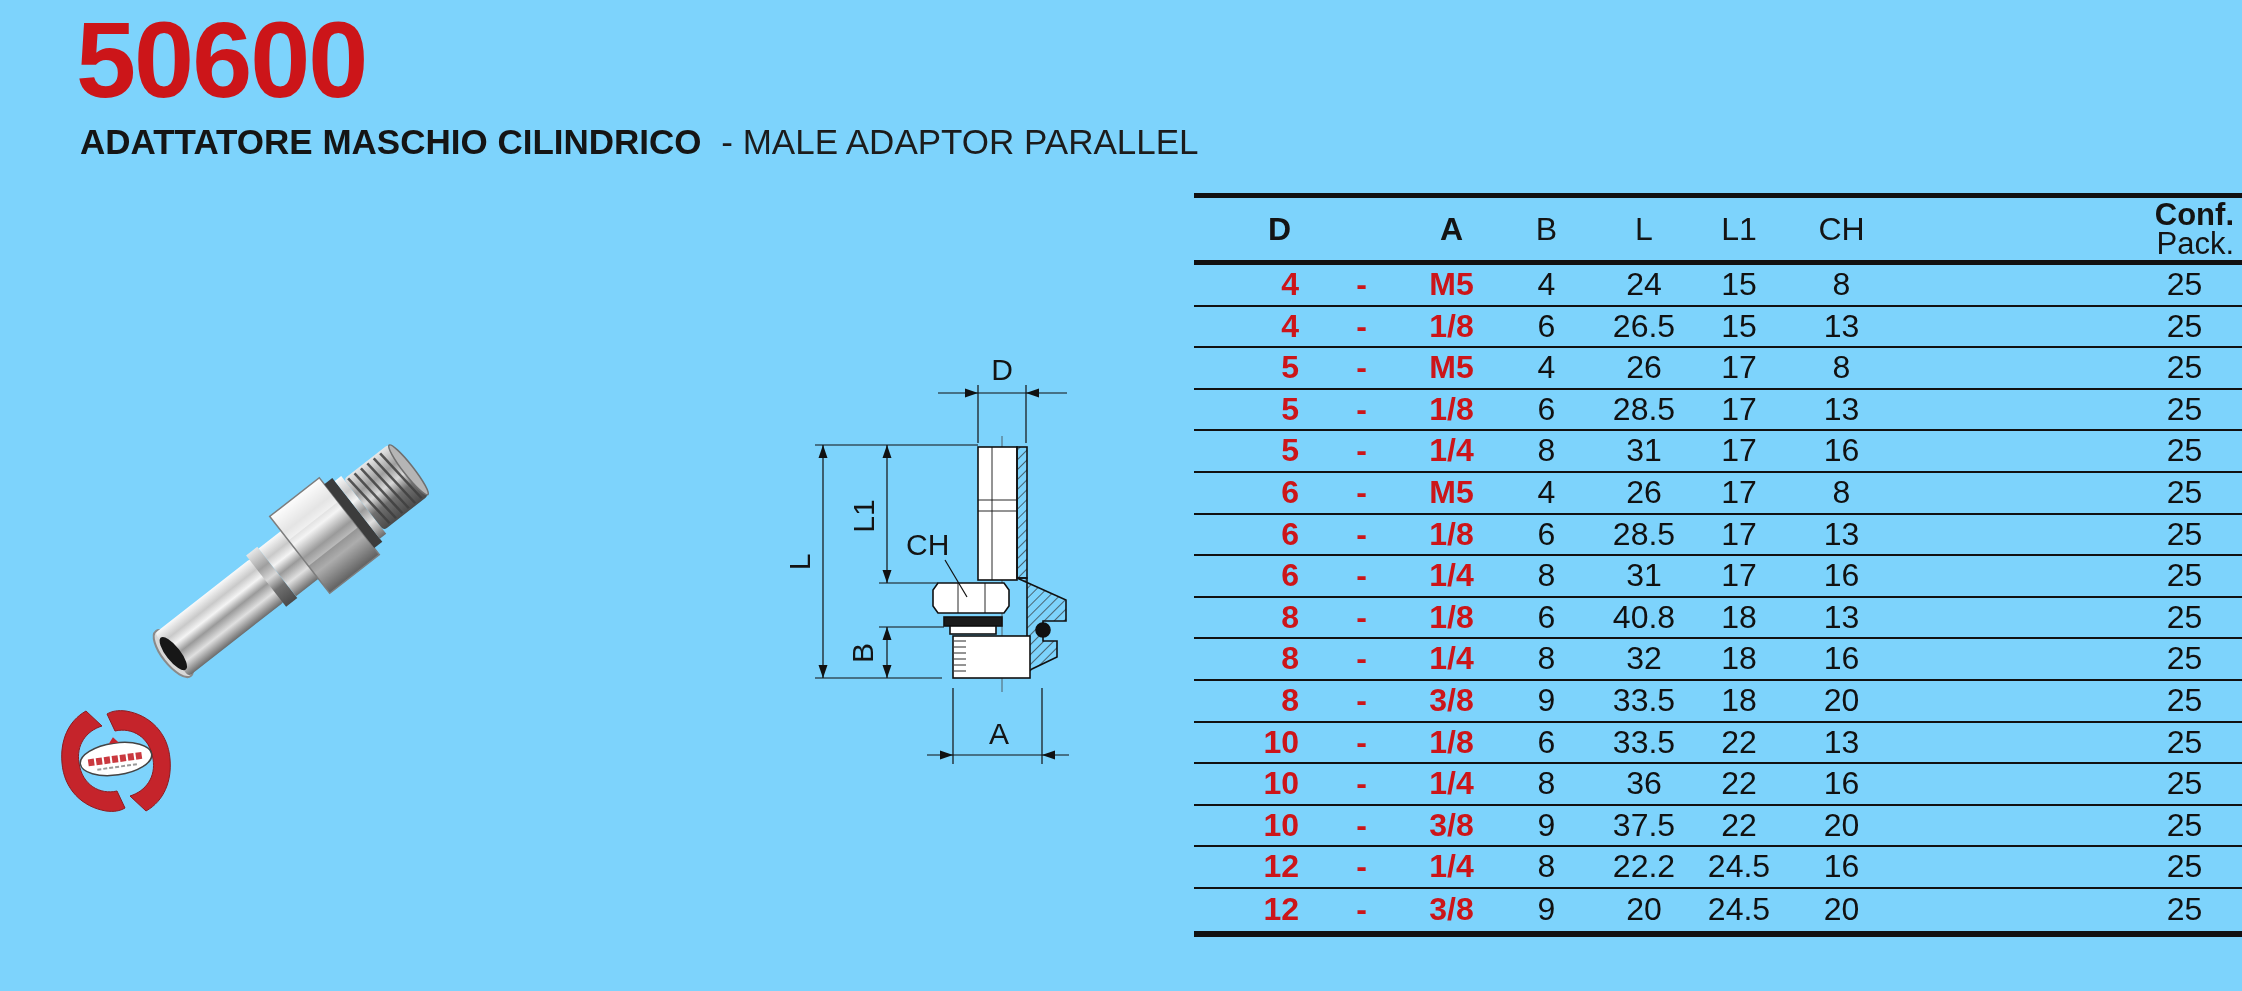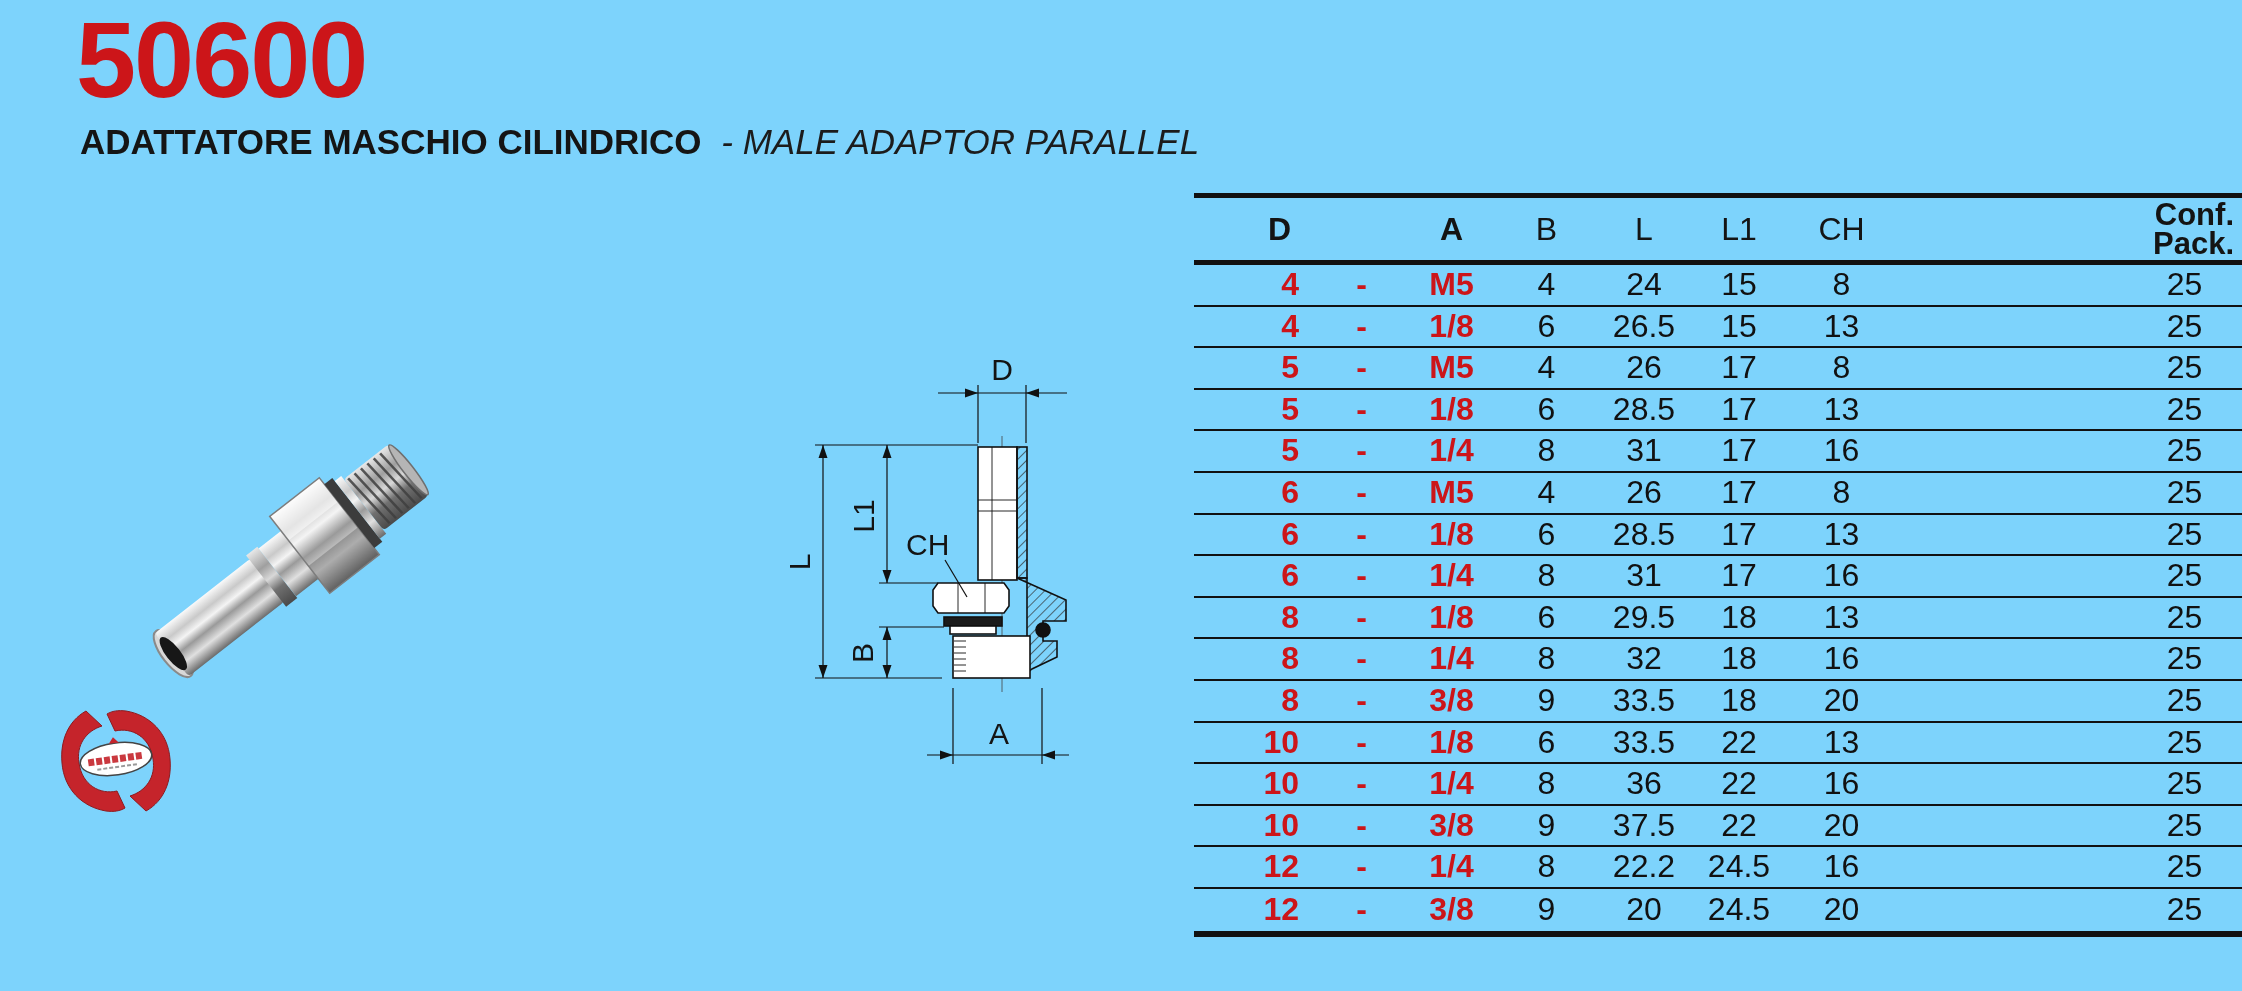--- a/index.html
+++ b/index.html
@@ -8,21 +8,21 @@
     font-family:"Liberation Sans", sans-serif;color:#111;padding-left:7px;
   }
   
   .code{
     position:absolute;left:76px;top:6px;
     font-size:108px;font-weight:bold;letter-spacing:-2px;line-height:1;
     color:#cc1519;
   }
   .subtitle{position:absolute;left:80px;top:122px;font-size:35px;white-space:nowrap;}
   .subtitle .it{font-weight:bold;color:#151515;margin-top:48px;}
-  .subtitle .en{font-style:italic;font-weight:normal;color:#1c1c1c;margin-left:10px;}
+  .subtitle .en{font-weight:normal;color:#1c1c1c;margin-left:10px;}
   
   .photo{position:absolute;left:125px;top:408px;width:335px;height:305px;}
   .drawing{position:absolute;left:780px;top:340px;width:320px;height:450px;}
   .drawing text{font-family:"Liberation Sans",sans-serif;font-size:30px;fill:#141414;}
   .logo{position:absolute;left:56px;top:700px;width:120px;height:122px;}
   
   .spec-table{
     position:absolute;left:1194px;top:193px;width:1048px;
     border-top:5px solid #111;border-bottom:6px solid #111;
   }
@@ -30,21 +30,21 @@
     display:grid;
     grid-template-columns:125px 85px 95px 95px 100px 90px 115px 1fr 115px;
     align-items:center;box-sizing:border-box;
   }
   .thead{height:67px;border-bottom:5px solid #111;font-size:32px;}
   .th{text-align:center;color:#141414;}
   .th.b{font-weight:bold;}
   .th-d{text-align:right;padding-right:28px;}
   .th-pack{text-align:right;padding-right:8px;font-size:31px;line-height:29px;}
   .th-pack .l1{font-weight:bold;display:block;}
-  .th-pack .l2{font-weight:bold;display:block;}
+  .th-pack .l2{font-weight:normal;display:block;}
   .tr{height:41.6px;border-bottom:2px solid #111;font-size:32px;line-height:39.6px;}
   .tr:last-child{border-bottom:none;}
   .td{text-align:center;}
   .td.red{color:#cc1519;font-weight:bold;}
   .td.c-d{text-align:right;padding-right:20px;}
   .td.c-pack{text-align:center;}
 </style>
 </head>
 <body>
 
@@ -287,21 +287,21 @@
     <div class="td">17</div>
     <div class="td">16</div>
     <div class="td"></div>
     <div class="td c-pack">25</div>
   </div>
         <div class="tr">
     <div class="td red c-d">8</div>
     <div class="td red">-</div>
     <div class="td red">1/8</div>
     <div class="td">6</div>
-    <div class="td">29.5</div>
+    <div class="td">40.8</div>
     <div class="td">18</div>
     <div class="td">13</div>
     <div class="td"></div>
     <div class="td c-pack">25</div>
   </div>
         <div class="tr">
     <div class="td red c-d">8</div>
     <div class="td red">-</div>
     <div class="td red">1/4</div>
     <div class="td">8</div>

